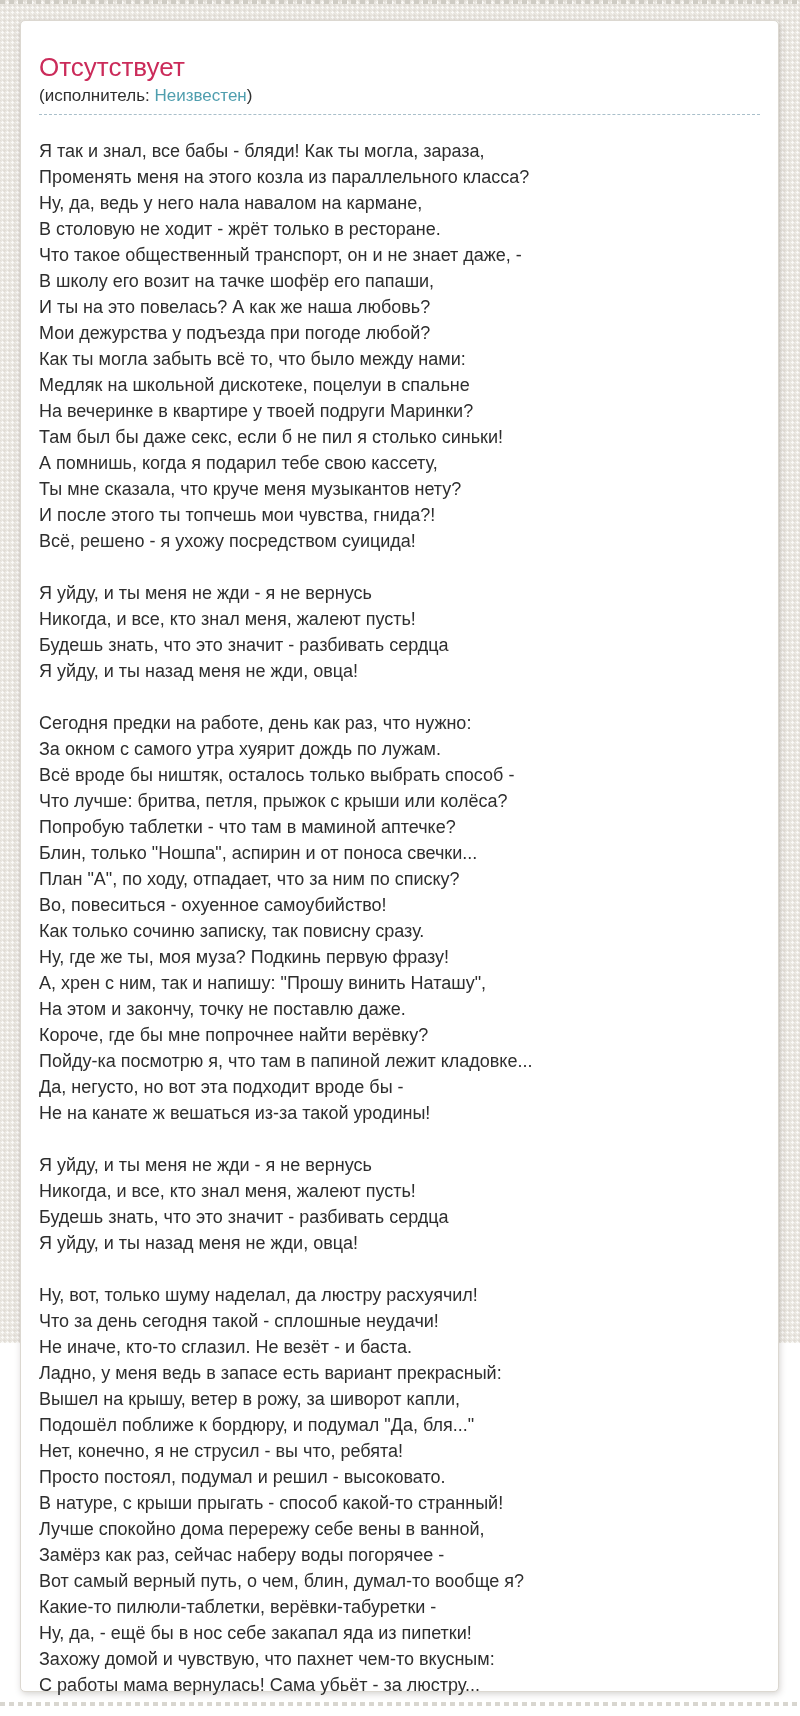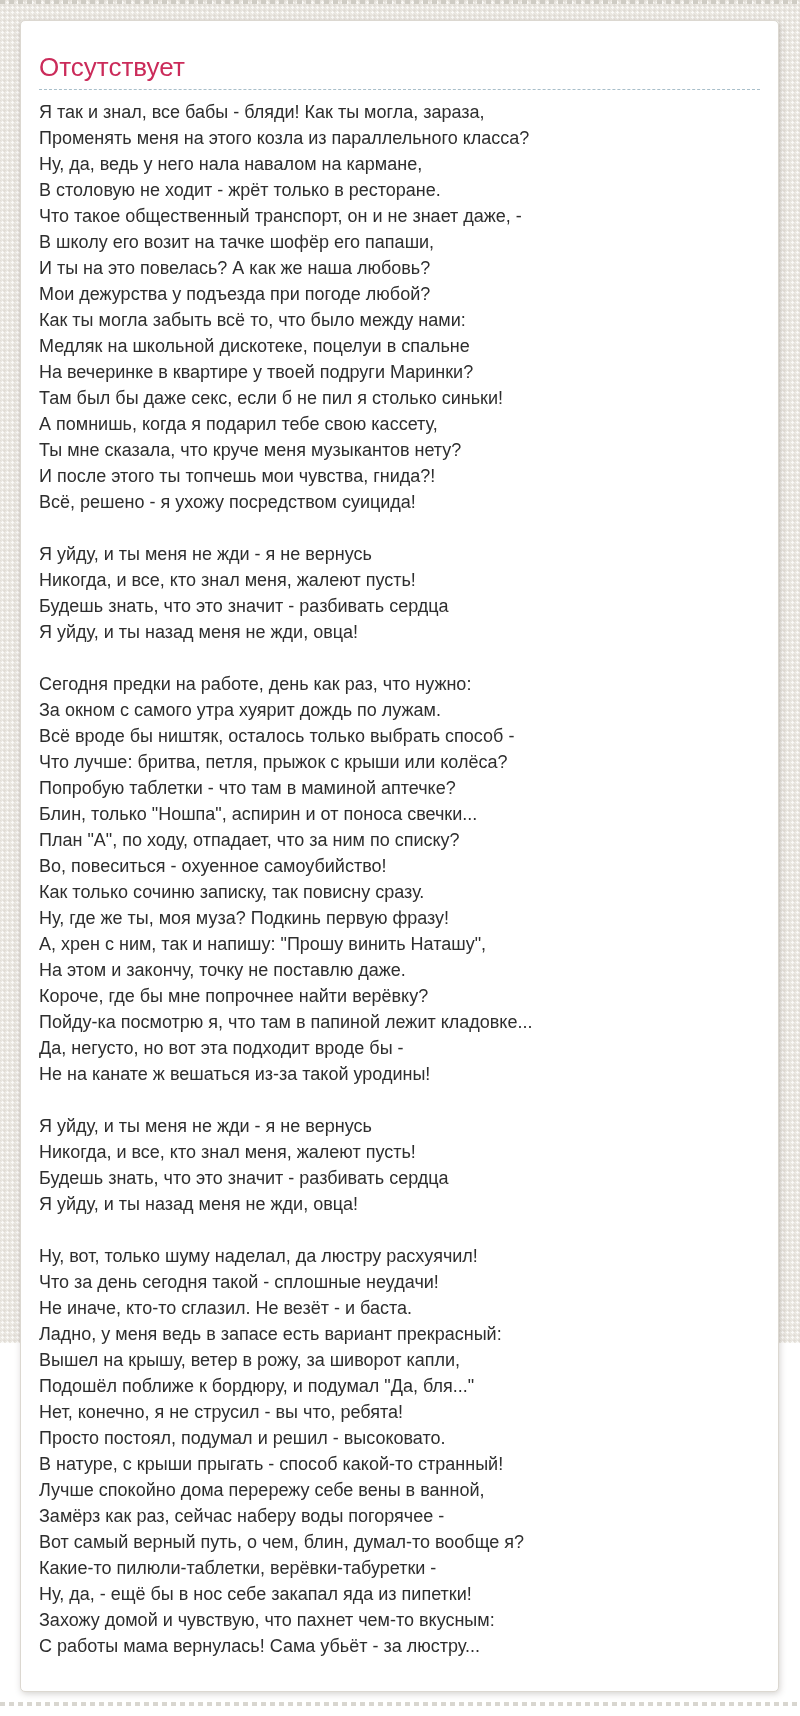--- a/index.html
+++ b/index.html
@@ -42,35 +42,36 @@
   }
   .artist-link {
     color:#4f9eae; text-decoration:none; cursor:pointer;
   }
   .separator {
     margin-top:7px;
     border-bottom:1px dashed #a9bfca;
     height:0;
   }
   .lyrics {
-    margin-top:9px;
+    margin-top:23px;
     font-size:18px; line-height:26px; color:#2e2e2e;
   }
   .stanza { margin:0 0 26px 0; }
   .stanza:last-child { margin-bottom:0; }
 </style>
 </head>
 <body>
 
 <div class="page">
   <div class="dash-band top"></div>
 
   <div class="card">
     <h1 class="title">Отсутствует</h1>
 
+    <div class="subtitle"><span>(исполнитель: </span><a class="artist-link" href="#">Неизвестен</a><span>)</span></div>
 
     <div class="separator"></div>
 
     <div class="lyrics" id="lyrics">
         <p class="stanza"><span>Я так и знал, все бабы - бляди! Как ты могла, зараза,</span><br><span>Променять меня на этого козла из параллельного класса?</span><br><span>Ну, да, ведь у него нала навалом на кармане,</span><br><span>В столовую не ходит - жрёт только в ресторане.</span><br><span>Что такое общественный транспорт, он и не знает даже, -</span><br><span>В школу его возит на тачке шофёр его папаши,</span><br><span>И ты на это повелась? А как же наша любовь?</span><br><span>Мои дежурства у подъезда при погоде любой?</span><br><span>Как ты могла забыть всё то, что было между нами:</span><br><span>Медляк на школьной дискотеке, поцелуи в спальне</span><br><span>На вечеринке в квартире у твоей подруги Маринки?</span><br><span>Там был бы даже секс, если б не пил я столько синьки!</span><br><span>А помнишь, когда я подарил тебе свою кассету,</span><br><span>Ты мне сказала, что круче меня музыкантов нету?</span><br><span>И после этого ты топчешь мои чувства, гнида?!</span><br><span>Всё, решено - я ухожу посредством суицида!</span></p>
         <p class="stanza"><span>Я уйду, и ты меня не жди - я не вернусь</span><br><span>Никогда, и все, кто знал меня, жалеют пусть!</span><br><span>Будешь знать, что это значит - разбивать сердца</span><br><span>Я уйду, и ты назад меня не жди, овца!</span></p>
         <p class="stanza"><span>Сегодня предки на работе, день как раз, что нужно:</span><br><span>За окном с самого утра хуярит дождь по лужам.</span><br><span>Всё вроде бы ништяк, осталось только выбрать способ -</span><br><span>Что лучше: бритва, петля, прыжок с крыши или колёса?</span><br><span>Попробую таблетки - что там в маминой аптечке?</span><br><span>Блин, только "Ношпа", аспирин и от поноса свечки...</span><br><span>План "А", по ходу, отпадает, что за ним по списку?</span><br><span>Во, повеситься - охуенное самоубийство!</span><br><span>Как только сочиню записку, так повисну сразу.</span><br><span>Ну, где же ты, моя муза? Подкинь первую фразу!</span><br><span>А, хрен с ним, так и напишу: "Прошу винить Наташу",</span><br><span>На этом и закончу, точку не поставлю даже.</span><br><span>Короче, где бы мне попрочнее найти верёвку?</span><br><span>Пойду-ка посмотрю я, что там в папиной лежит кладовке...</span><br><span>Да, негусто, но вот эта подходит вроде бы -</span><br><span>Не на канате ж вешаться из-за такой уродины!</span></p>
         <p class="stanza"><span>Я уйду, и ты меня не жди - я не вернусь</span><br><span>Никогда, и все, кто знал меня, жалеют пусть!</span><br><span>Будешь знать, что это значит - разбивать сердца</span><br><span>Я уйду, и ты назад меня не жди, овца!</span></p>
         <p class="stanza"><span>Ну, вот, только шуму наделал, да люстру расхуячил!</span><br><span>Что за день сегодня такой - сплошные неудачи!</span><br><span>Не иначе, кто-то сглазил. Не везёт - и баста.</span><br><span>Ладно, у меня ведь в запасе есть вариант прекрасный:</span><br><span>Вышел на крышу, ветер в рожу, за шиворот капли,</span><br><span>Подошёл поближе к бордюру, и подумал "Да, бля..."</span><br><span>Нет, конечно, я не струсил - вы что, ребята!</span><br><span>Просто постоял, подумал и решил - высоковато.</span><br><span>В натуре, с крыши прыгать - способ какой-то странный!</span><br><span>Лучше спокойно дома перережу себе вены в ванной,</span><br><span>Замёрз как раз, сейчас наберу воды погорячее -</span><br><span>Вот самый верный путь, о чем, блин, думал-то вообще я?</span><br><span>Какие-то пилюли-таблетки, верёвки-табуретки -</span><br><span>Ну, да, - ещё бы в нос себе закапал яда из пипетки!</span><br><span>Захожу домой и чувствую, что пахнет чем-то вкусным:</span><br><span>С работы мама вернулась! Сама убьёт - за люстру...</span></p>
       </div>

